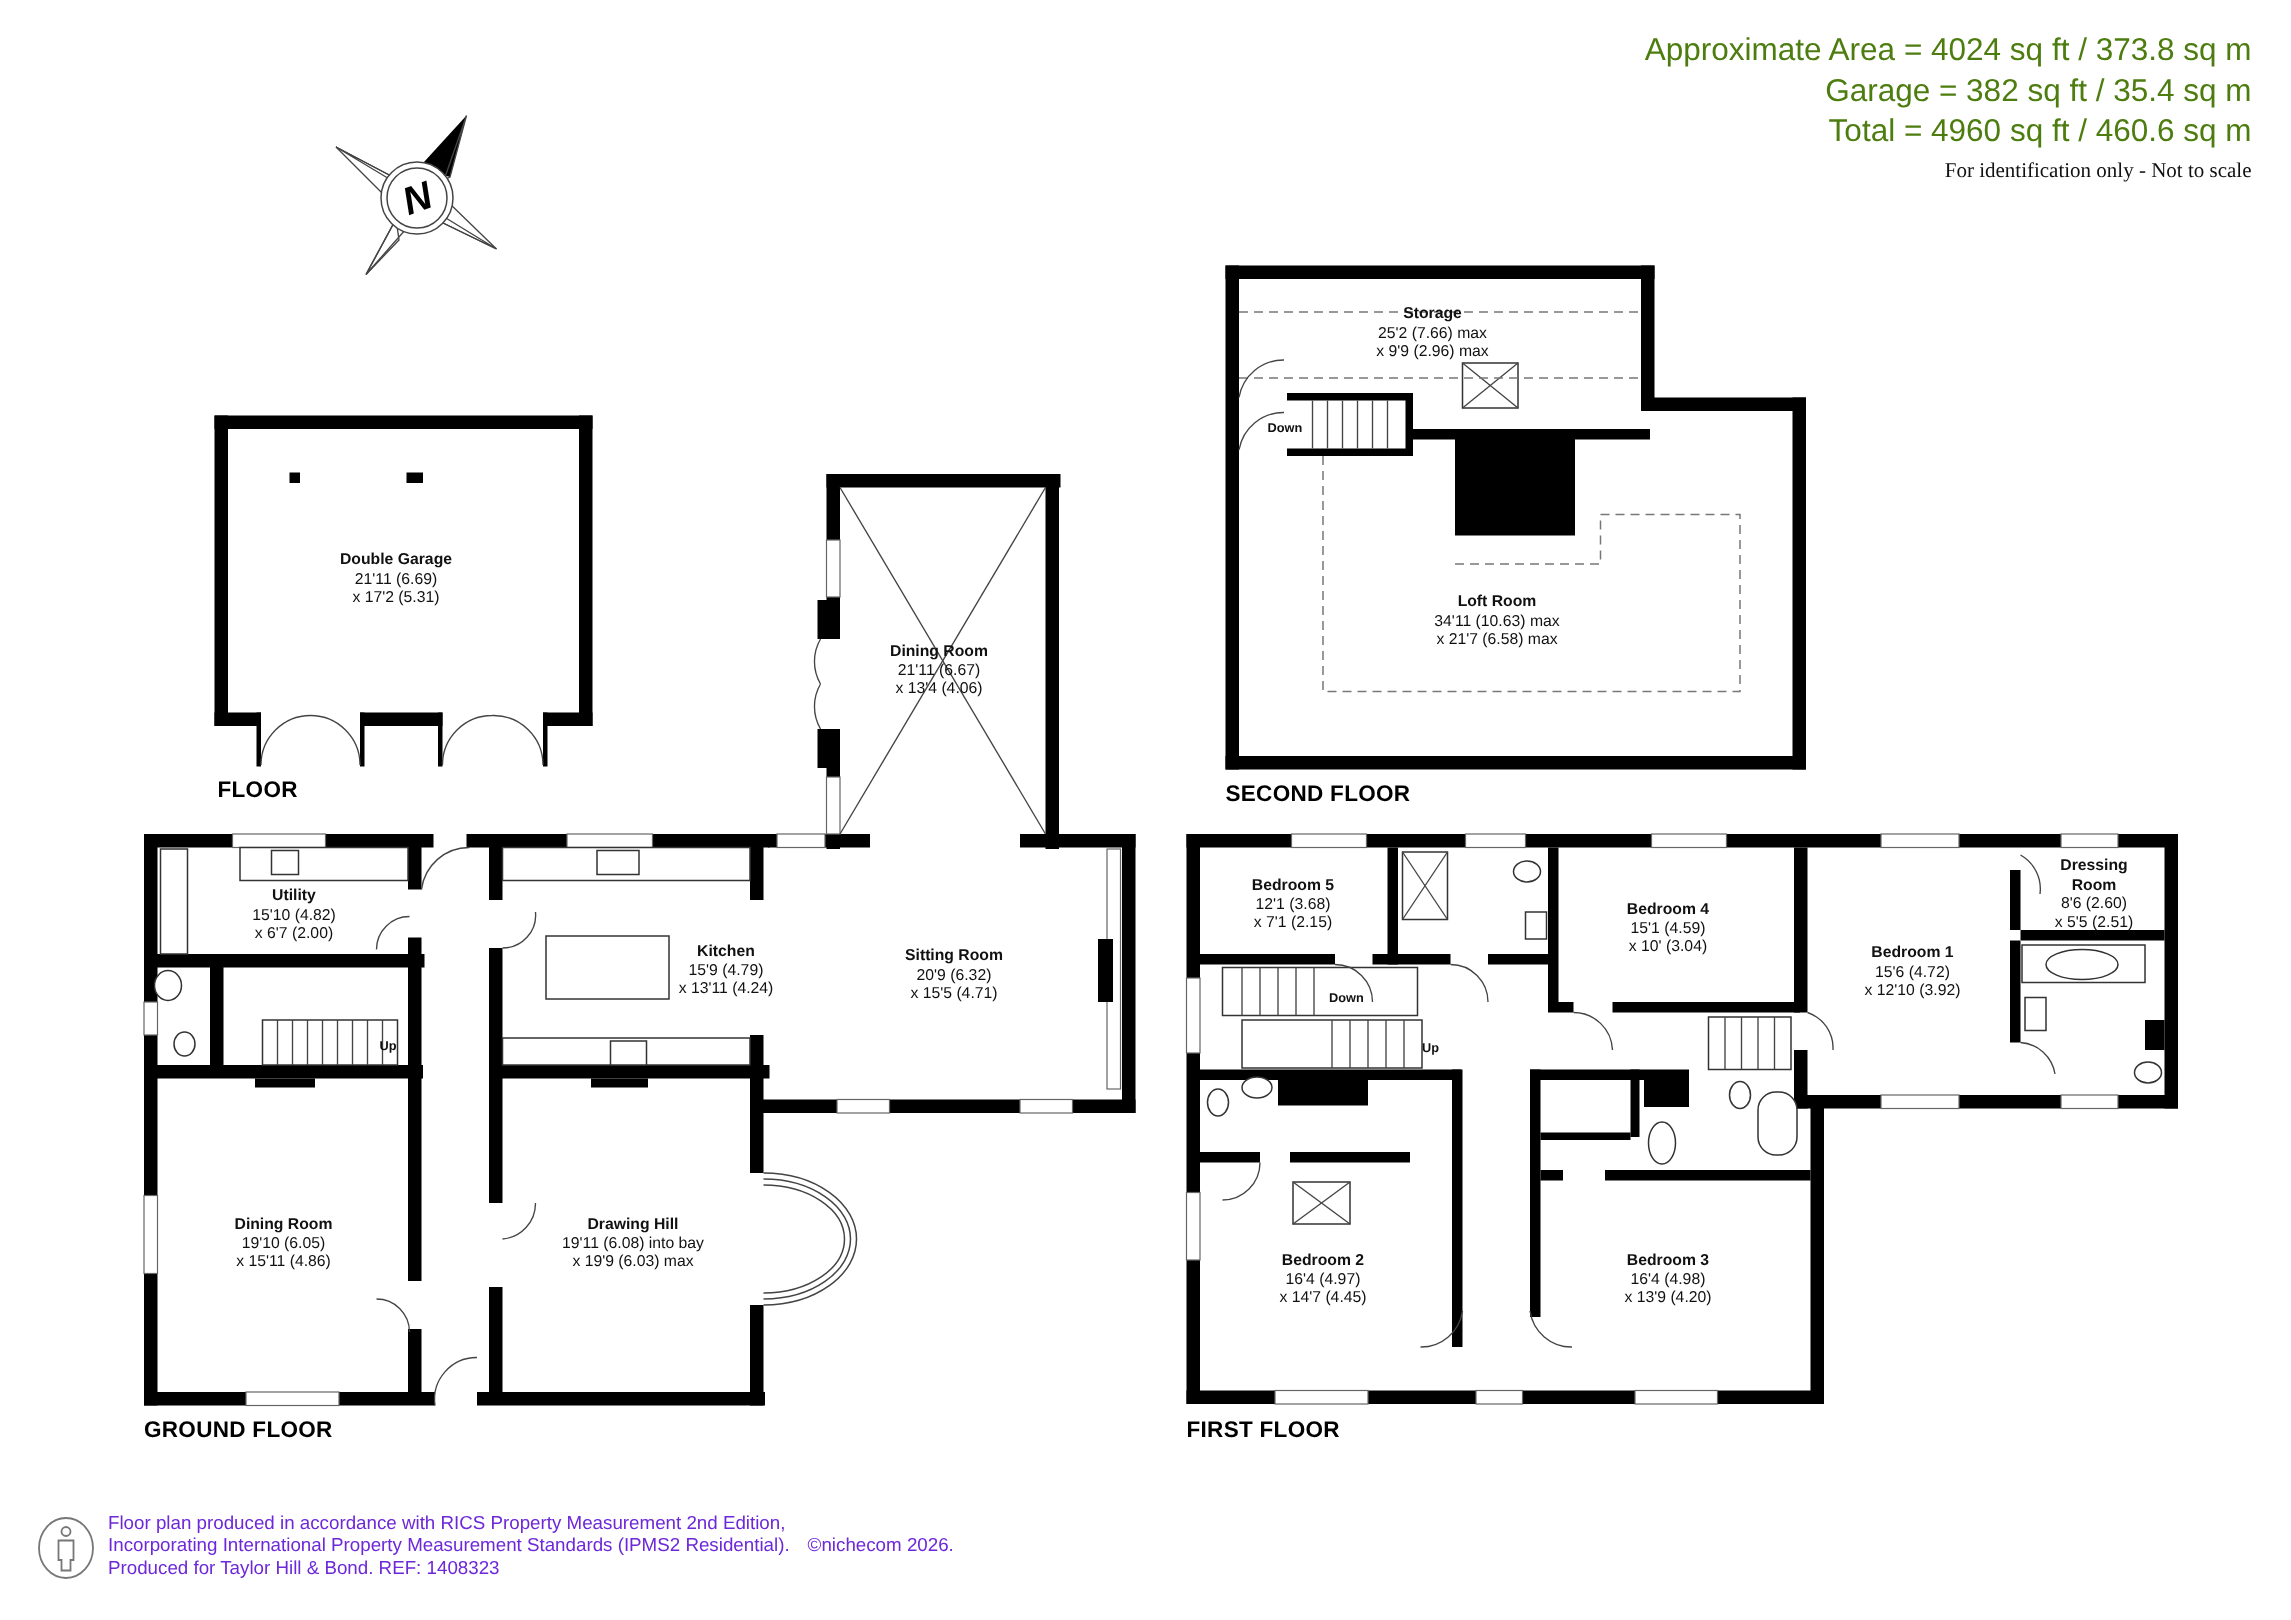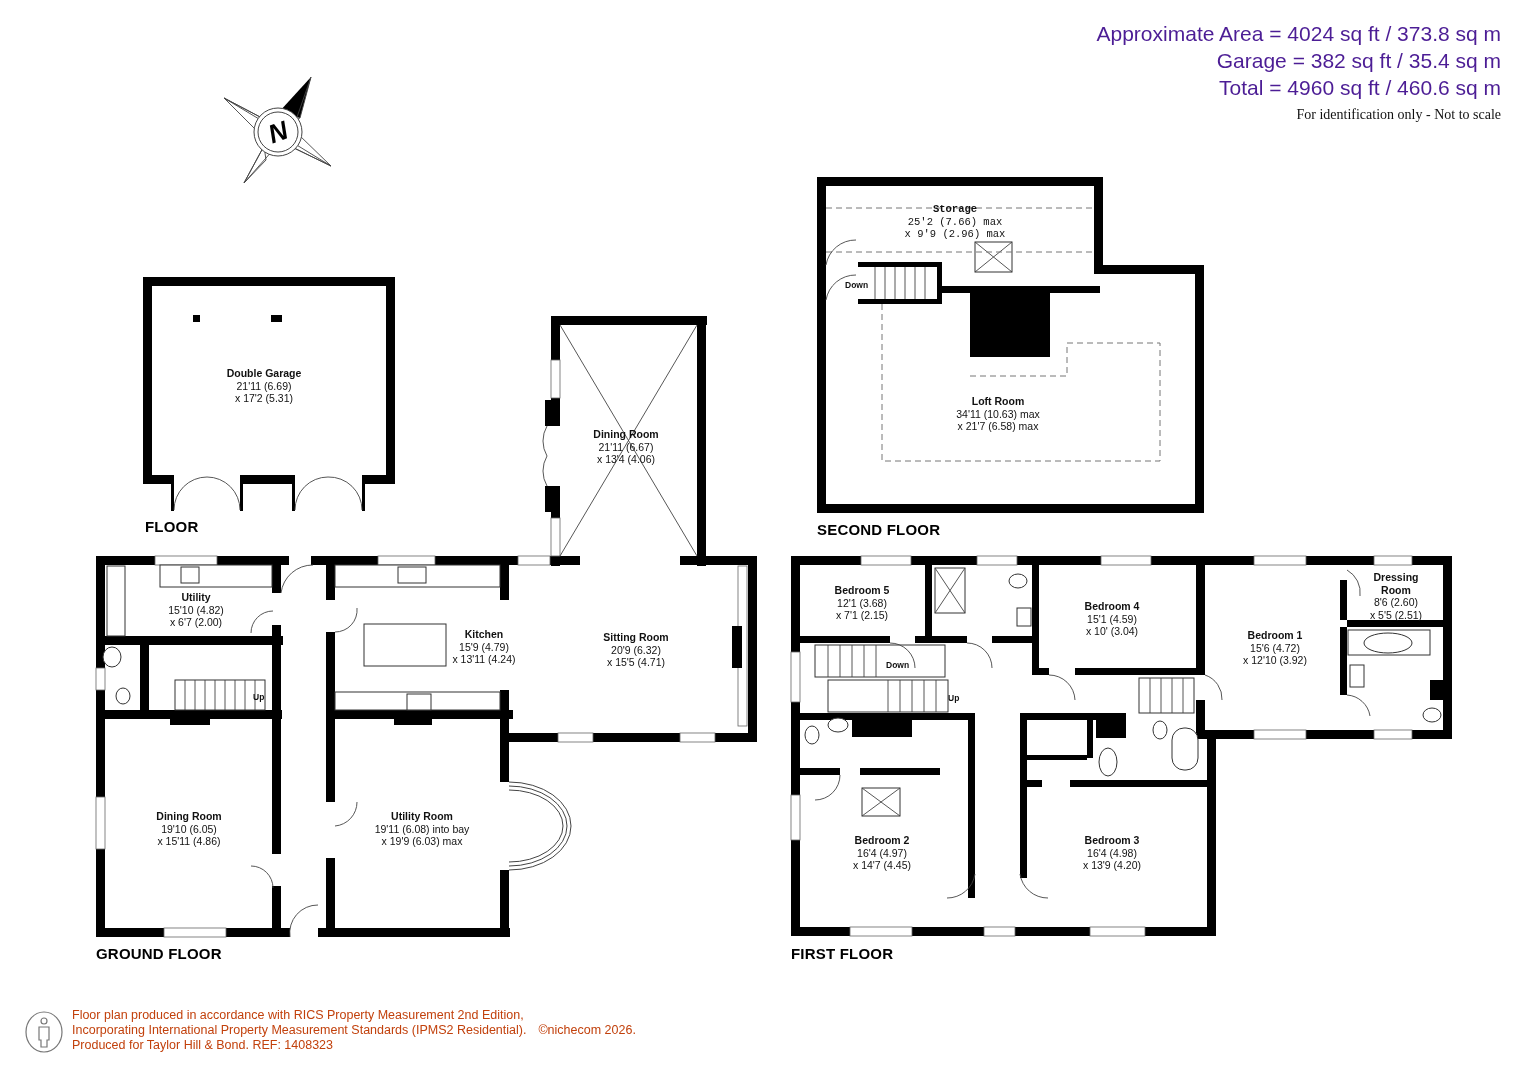--- a/index.html
+++ b/index.html
@@ -1,25 +1,25 @@
 <!DOCTYPE html>
 <html><head>
 <meta charset="utf-8">
 <style>
   html, body { margin:0; padding:0; background:#ffffff; }
   body { width:1527px; height:1080px; position:relative; overflow:hidden; font-family:"Liberation Sans", sans-serif; color:#000; }
   #plan { position:absolute; left:0; top:0; width:1527px; height:1080px; }
   .area-block { position:absolute; right:26px; top:20px; text-align:right; }
-  .area-line { font-size:21px; line-height:27px; color:#4c1d95; }
+  .area-line { font-size:21px; line-height:27px; color:#4d7c0f; }
   .area-note { font-size:14px; margin-top:6px; color:#111;font-family:Liberation Serif, serif; }
   .floor-label { position:absolute; font-weight:bold; font-size:15px; color:#000; letter-spacing:0.2px; }
   .room { position:absolute; text-align:center; font-size:10.5px; line-height:12.5px; color:#111; white-space:nowrap; transform:translateX(-50%); }
   .room .rname { font-weight:bold; font-size:10.5px; }
   .stairs-label { position:absolute; font-weight:bold; font-size:8.5px; color:#111; }
-  .footer { position:absolute; left:72px; top:1008px; font-size:12.5px; line-height:15px; color:#c2410c; }
+  .footer { position:absolute; left:72px; top:1008px; font-size:12.5px; line-height:15px; color:#6d28d9; }
   .footer .copy { margin-left:12px; }
   .footer-icon { position:absolute; left:24px; top:1010px; }
 </style>
 </head>
 <body>
 
 <svg id="plan" viewBox="0 0 1527 1080" xmlns="http://www.w3.org/2000/svg">
   <defs>
     <style>
       .w { fill:#000; }
@@ -323,27 +323,27 @@
   <div class="rname">Sitting Room</div>
   <div>20'9 (6.32)</div>
   <div>x 15'5 (4.71)</div>
 </div>
 <div class="room" style="left:189px; top:810px;">
   <div class="rname">Dining Room</div>
   <div>19'10 (6.05)</div>
   <div>x 15'11 (4.86)</div>
 </div>
 <div class="room" style="left:422px; top:810px;">
-  <div class="rname">Utility Room</div>
+  <div class="rname">Drawing Hill</div>
   <div>19'11 (6.08) into bay</div>
   <div>x 19'9 (6.03) max</div>
 </div>
 <div class="stairs-label" style="left:253px; top:692px;">Up</div>
 
-<div class="room" style="left:955px; top:203px;font-family:Liberation Mono, monospace;">
+<div class="room" style="left:955px; top:203px;">
   <div class="rname">Storage</div>
   <div>25'2 (7.66) max</div>
   <div>x 9'9 (2.96) max</div>
 </div>
 <div class="room" style="left:998px; top:395px;">
   <div class="rname">Loft Room</div>
   <div>34'11 (10.63) max</div>
   <div>x 21'7 (6.58) max</div>
 </div>
 <div class="stairs-label" style="left:845px; top:280px;">Down</div>

